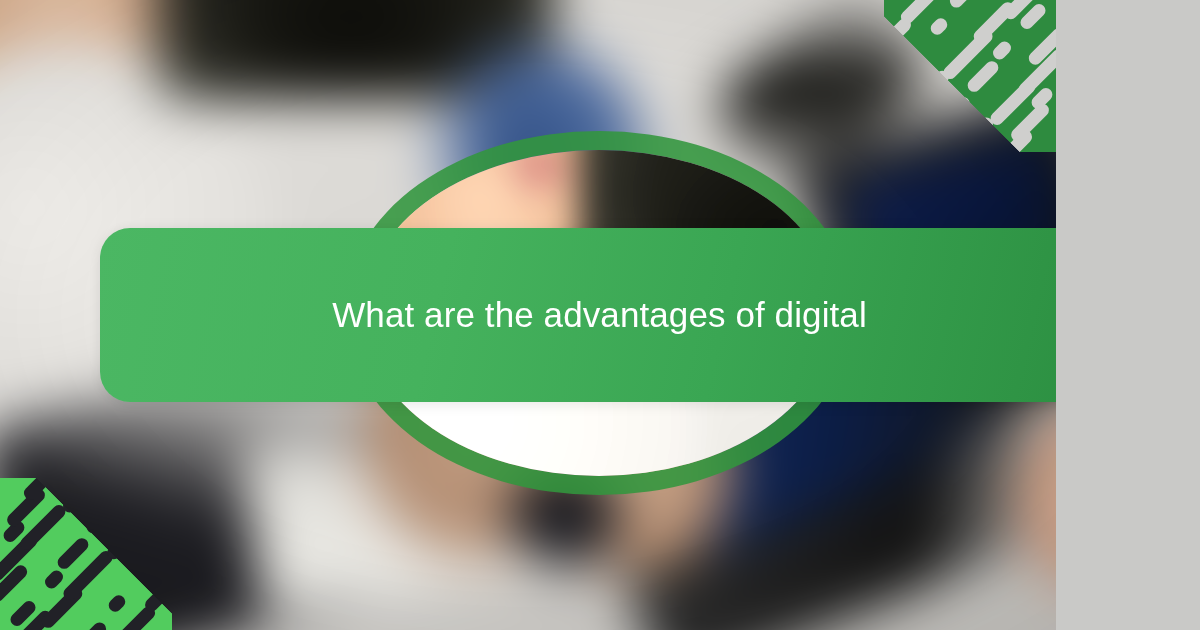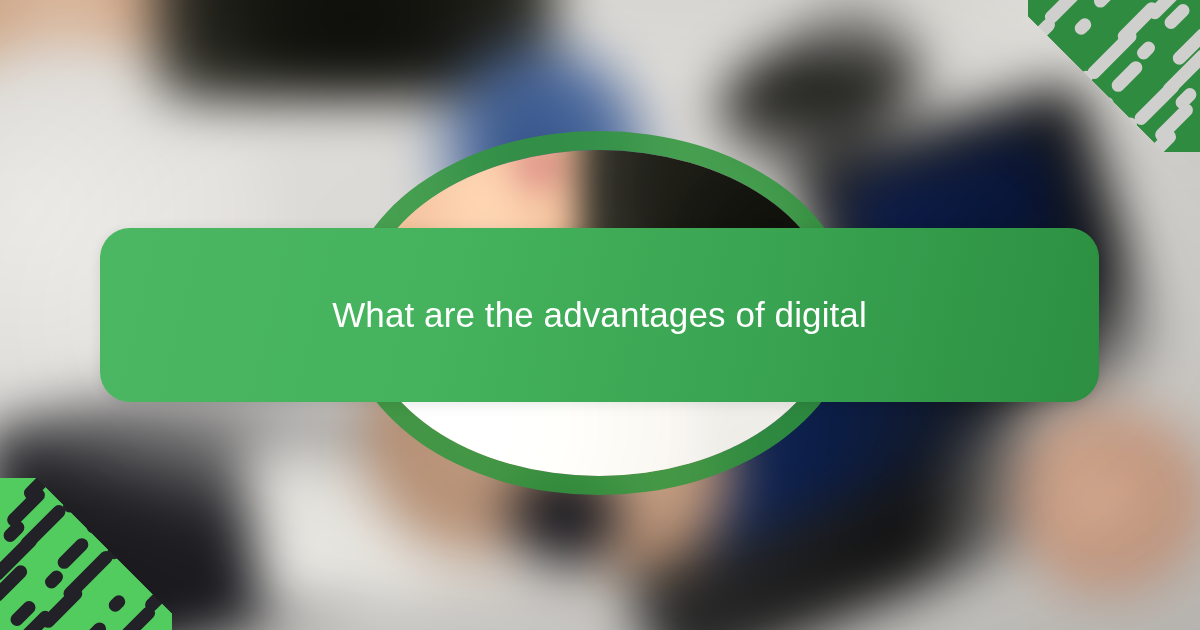--- a/index.html
+++ b/index.html
@@ -6,21 +6,21 @@
 
   html, body {
     width:1200px; height:630px;
     overflow:hidden;
     background:#c9c9c7;
     font-family:"Liberation Sans", sans-serif;
   }
 
   #card {
     position:relative;
-    width:1200px; height:630px;
+    width:1056px; height:630px;
     overflow:hidden;
     background:#cdcdcb;
   }
 
   
   .photo-layer {
     position:absolute; inset:-80px;
     filter:blur(26px) saturate(0.95);
   }
   .blob { position:absolute; border-radius:50%; }

